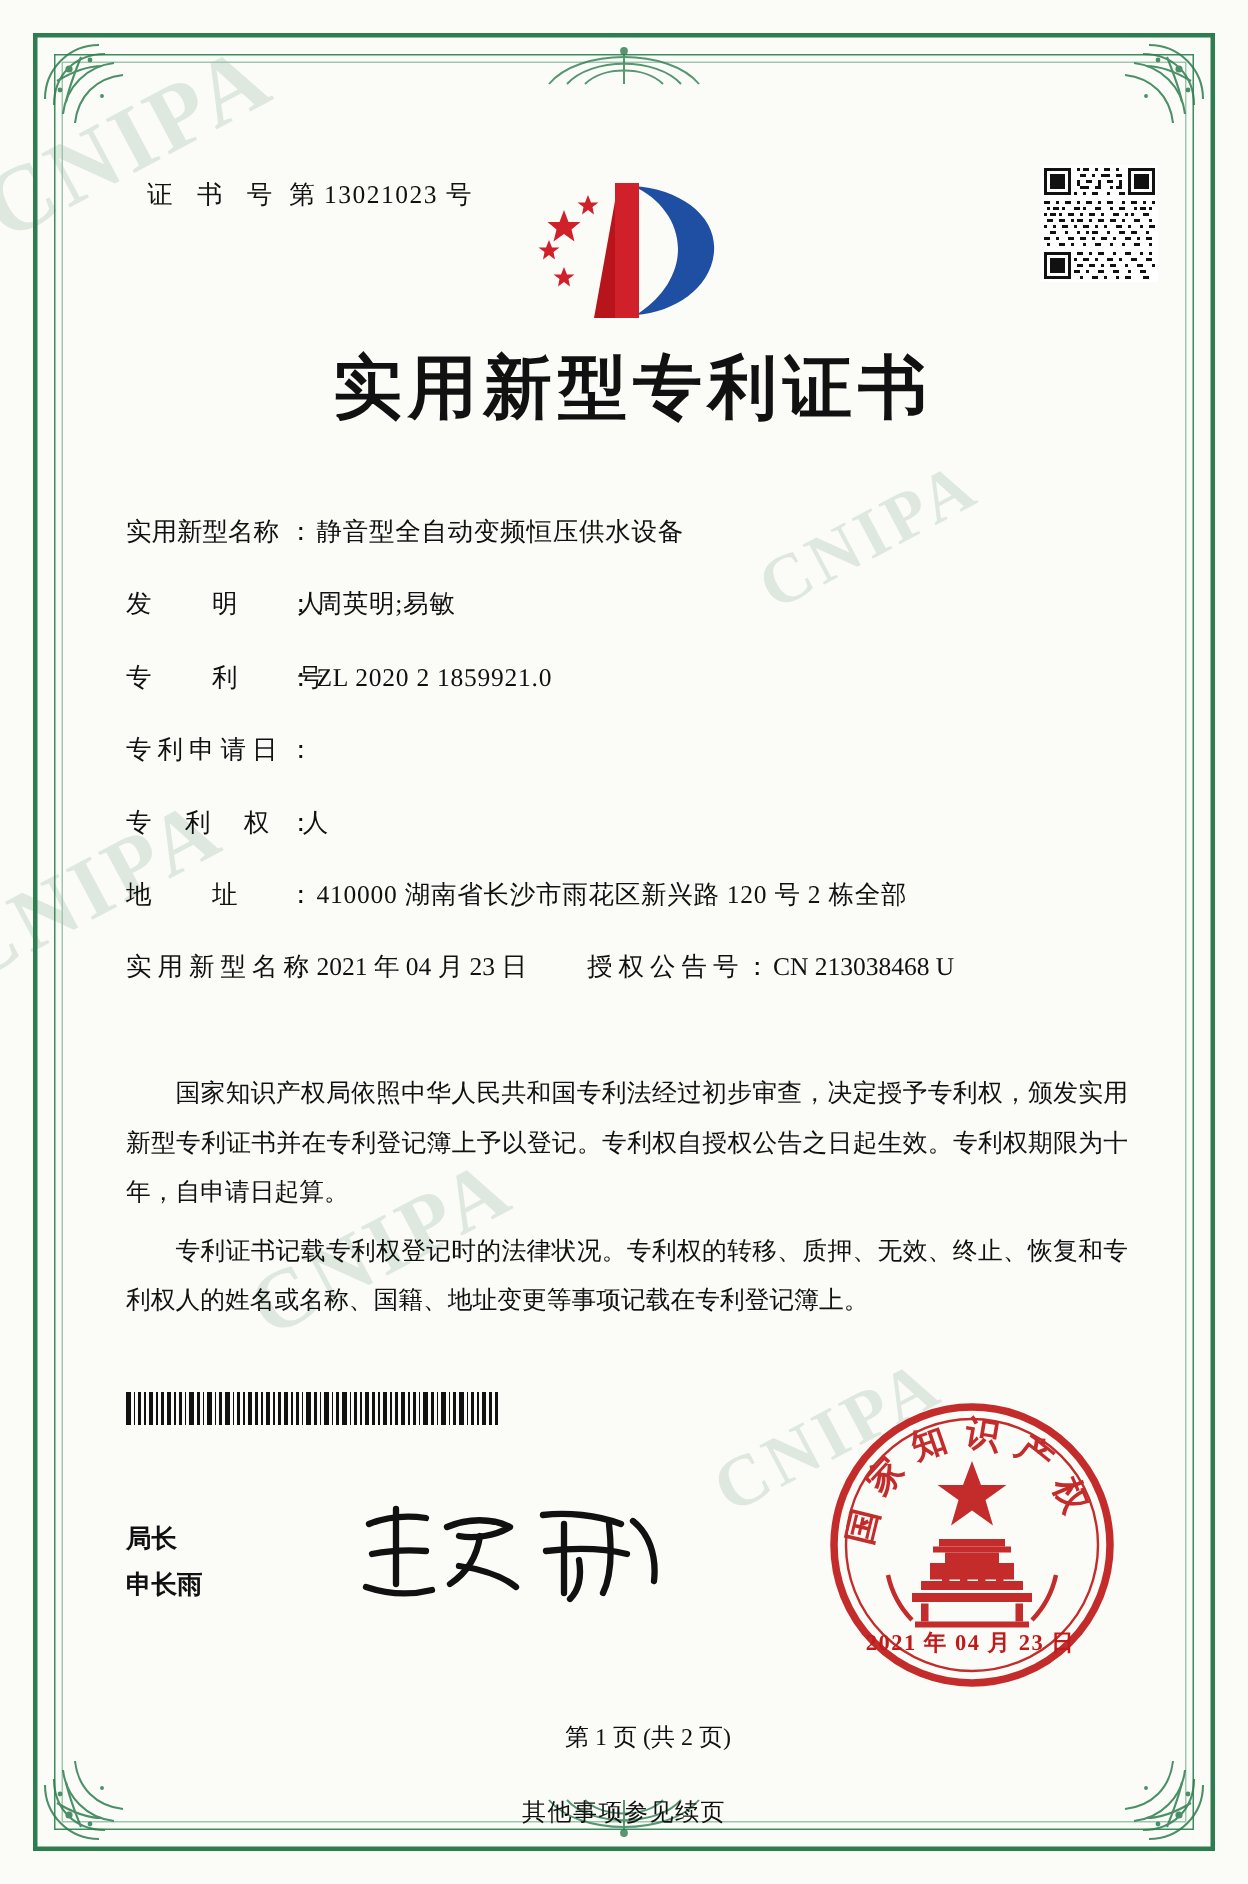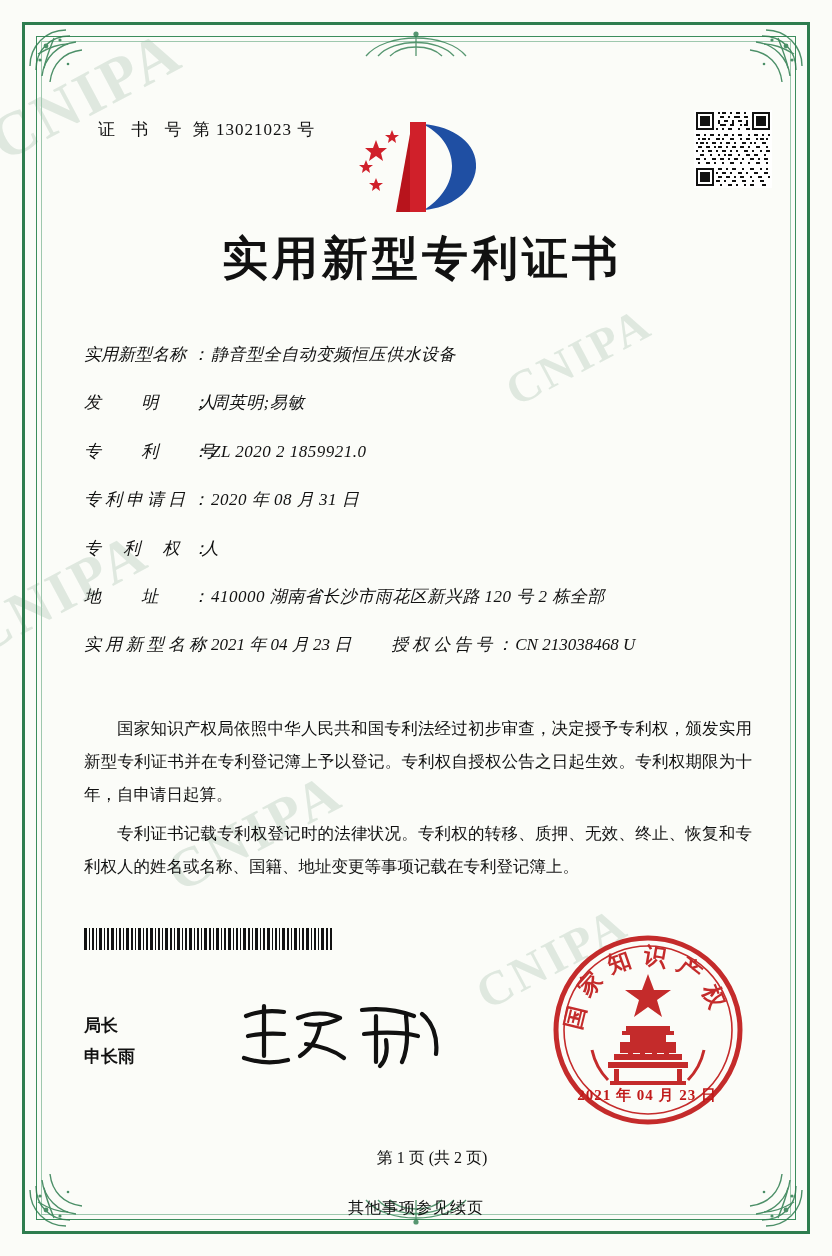--- a/index.html
+++ b/index.html
@@ -136,21 +136,20 @@
     top: 345px;
     width: 672px;
     font-size: 17px;
     color: #111;
   }
   .field-row {
     display: flex;
     align-items: baseline;
     margin-bottom: 28px;
     line-height: 1.2;
-    font-style: italic;
   }
   .field-label {
     width: 108px;
     flex: 0 0 108px;
     white-space: nowrap;
   }
   .sp1 { letter-spacing: 0px; }
   .sp2 { letter-spacing: 9px; }
   .sp3 { letter-spacing: 18px; }
   .sp4 { letter-spacing: 4px; }
@@ -563,21 +562,20 @@
 
     <div class="field-row">
       <span class="field-label sp3">专  利  号</span>
       <span class="colon">：</span>
       <span class="field-value">ZL 2020 2 1859921.0</span>
     </div>
 
     <div class="field-row">
       <span class="field-label sp4">专利申请日</span>
       <span class="colon">：</span>
-      <span class="field-value">2020 年 08 月 31 日</span>
     </div>
 
     <div class="field-row">
       <span class="field-label sp2">专 利 权 人</span>
       <span class="colon">：</span>
     </div>
 
     <div class="field-row">
       <span class="field-label sp3">地      址</span>
       <span class="colon">：</span>

